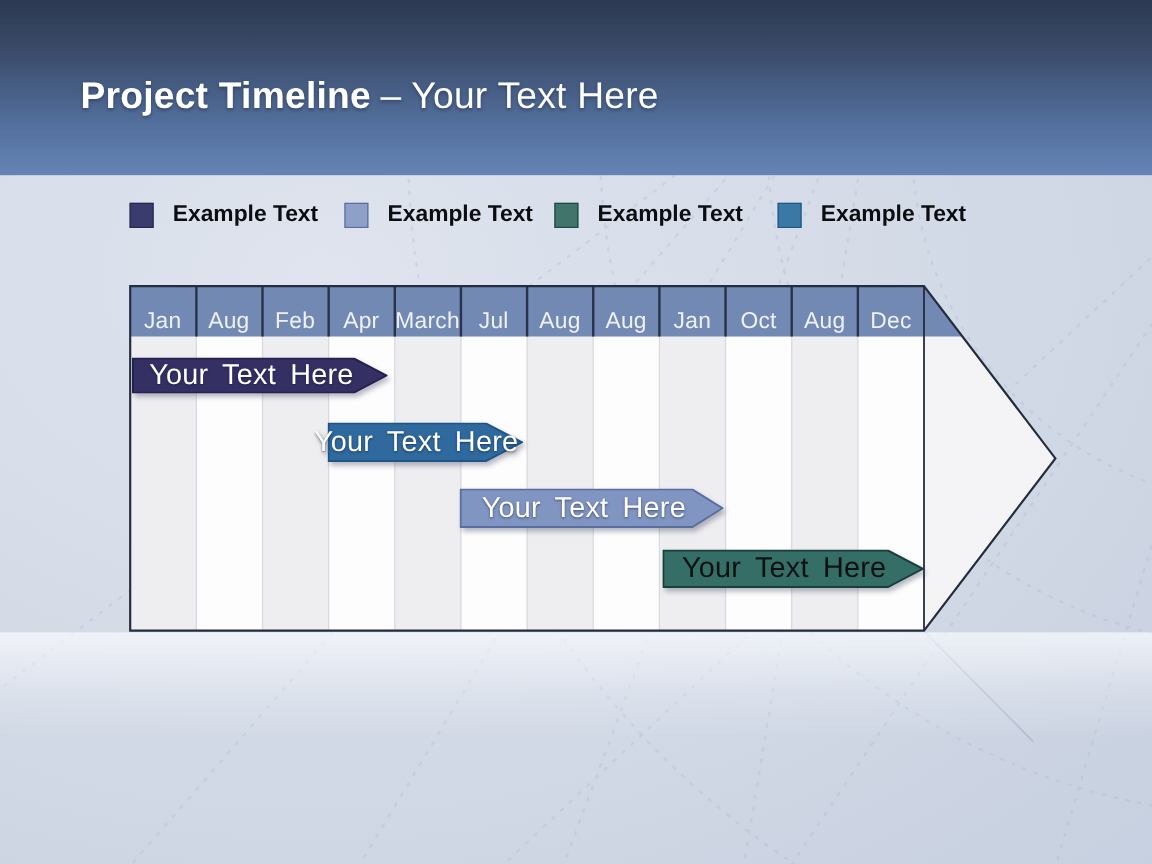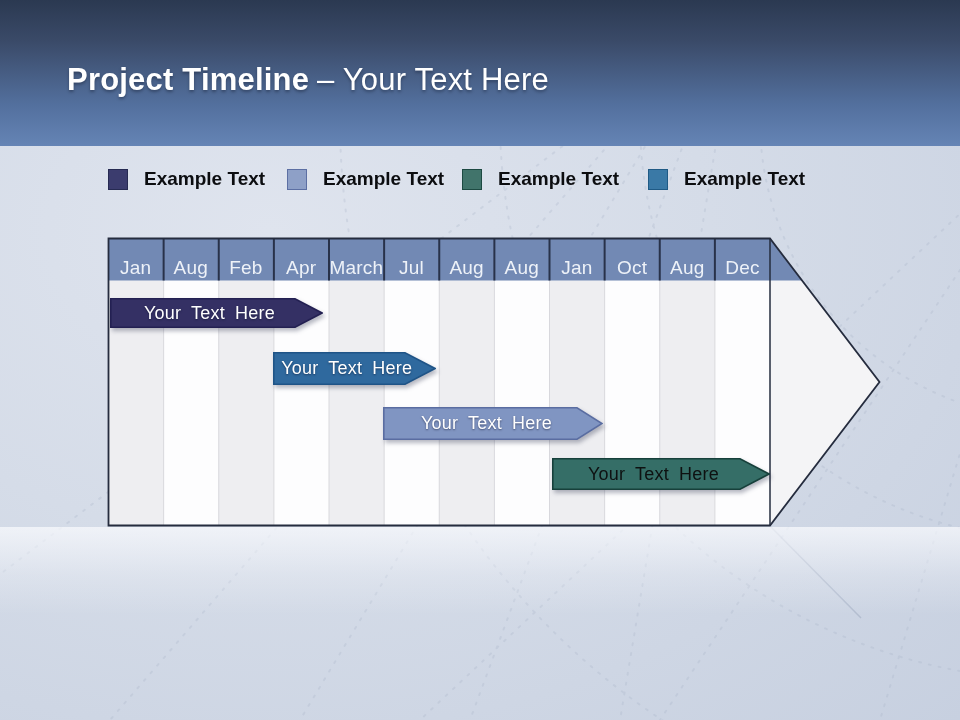--- a/index.html
+++ b/index.html
@@ -26,21 +26,21 @@
   .timeline{position:absolute;left:107px;top:237px;width:776px;height:291px;}
   #grid{position:absolute;left:0;top:0;}
   .months{position:absolute;left:1px;top:1px;width:662px;height:42px;display:flex;}
   .month-cell{flex:1;display:flex;align-items:center;justify-content:center;
     color:#eef2f8;font-size:19px;letter-spacing:.2px;margin-top:18px;}
   #bars{position:absolute;left:0;top:0;width:776px;height:291px;}
   .bar{position:absolute;filter:drop-shadow(2px 3px 2px rgba(30,36,64,.32));}
   .bar svg{position:absolute;left:0;top:0;display:block;}
   .bar-label{
     position:absolute;inset:0;display:flex;align-items:center;justify-content:center;
-    font-size:18px;word-spacing:5px;letter-spacing:.2px;white-space:nowrap;
+    font-size:24px;word-spacing:5px;letter-spacing:.2px;white-space:nowrap;
     text-shadow:0 1px 2px rgba(15,20,45,.55);box-sizing:border-box;
   }
   .bar-label.dark-text{text-shadow:none;}
   .reflection{
     position:absolute;left:0;top:527px;width:960px;height:88px;pointer-events:none;
     background:linear-gradient(180deg,rgba(250,251,254,.72) 0%,rgba(250,251,254,.25) 55%,rgba(250,251,254,0) 100%);
   }
 </style>
 </head>
 <body>

